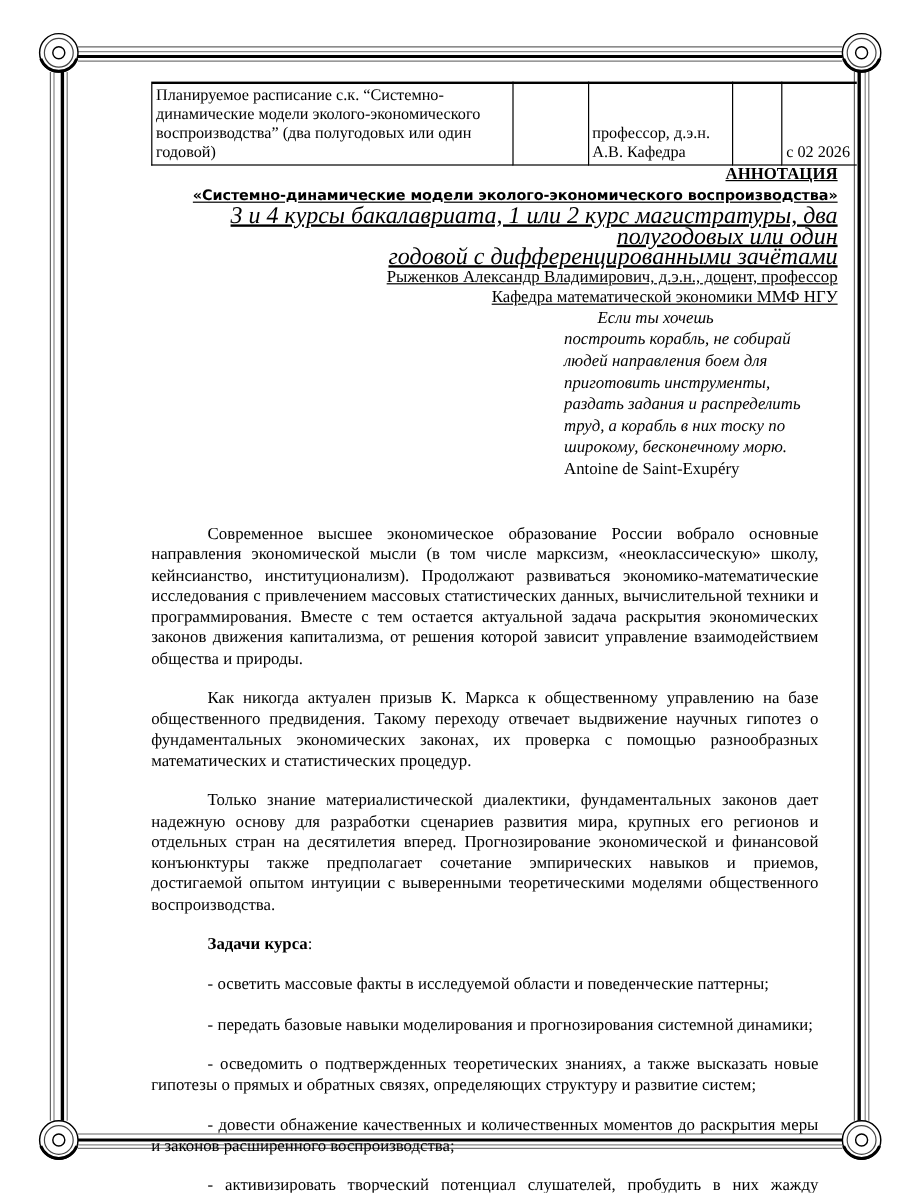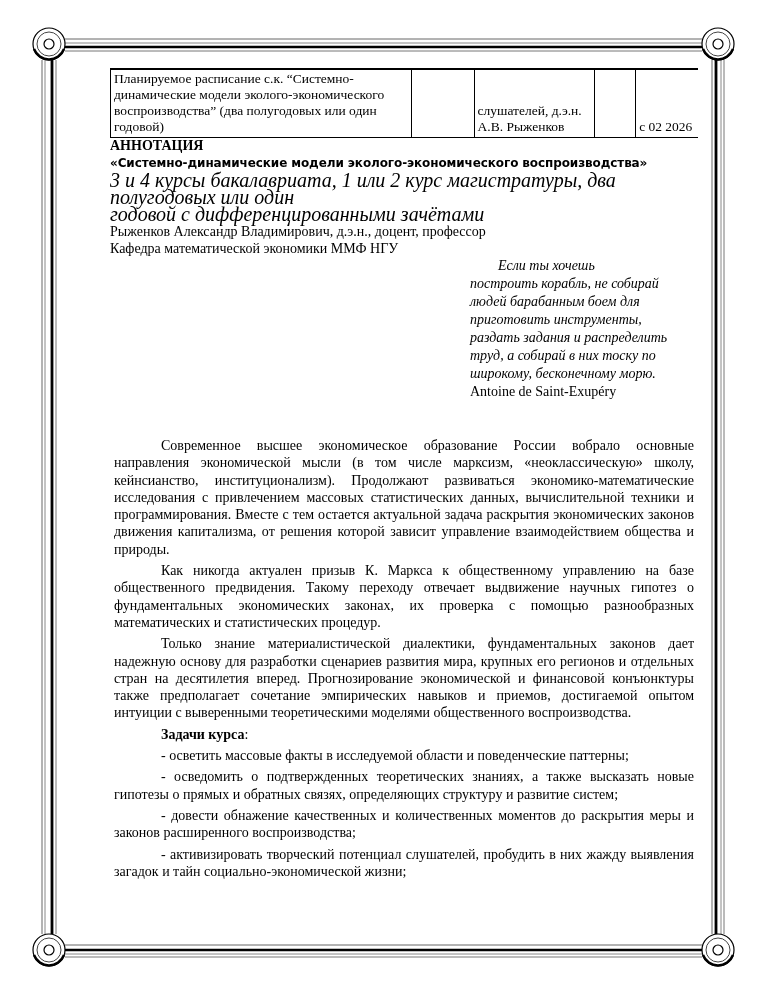--- a/index.html
+++ b/index.html
@@ -1,40 +1,40 @@
 <!DOCTYPE html>
 <html><head>
 <meta charset="utf-8">
 <style>
   html, body { margin:0; padding:0; background:#ffffff; }
   body { width:768px; height:994px; position:relative; overflow:hidden;
          font-family:"Liberation Serif", serif; color:#000; }
   .frame-svg { position:absolute; left:0; top:0; width:768px; height:994px; }
-  .sched-table { position:absolute; left:110px; top:68px; width:588px;
+  .sched-table { position:absolute; left:126px; top:68px; width:588px;
                  border-collapse:collapse; font-size:13.5px; line-height:16px; }
   .sched-table td { border:1px solid #000; vertical-align:bottom; padding:1px 3px 2px 3px; }
   .sched-table tr { height:67px; }
   .sched-table td.c0 { width:295px; vertical-align:top; border-left:1px solid #000; }
   .sched-table td.c1 { width:56px; }
   .sched-table td.c2 { width:114px; }
   .sched-table td.c3 { width:34px; }
   .sched-table td.c4 { width:56px; border-right:none; }
   .sched-table { border-top:2px solid #000; }
   .content { position:absolute; left:110px; top:138px; width:588px; }
-  .center { text-align:left; }
+  .center { text-align:right;text-decoration:underline; }
   .anno-title { font-weight:bold; font-size:14px; line-height:16px; }
   .anno-sub { font-size:14px; line-height:17px; }
   .anno-course { font-family:"DejaVu Sans", sans-serif; font-weight:bold; font-size:12px; line-height:18px; white-space:nowrap; letter-spacing:-0.1px;}
   .anno-years { font-style:italic; font-size:20px; line-height:17px; }
   .anno-author, .anno-dept { font-size:14px; line-height:17px; }
   .epigraph { margin-left:360px; width:230px; font-style:italic; font-size:14px; line-height:18px; margin-top:0px; }
   .epigraph .first { padding-left:28px; }
   .epigraph .sig { font-style:normal; }
   .body-text { margin-top:36px; font-size:14px; line-height:17.3px; text-align:justify; }
-  .body-text p { margin:4px; text-indent:47px;font-family:Liberation Serif, serif; }
+  .body-text p { margin:16px; text-indent:47px;font-family:Liberation Serif, serif; }
   .body-text b { font-weight:bold; }
 </style>
 </head>
 <body>
 
 <svg class="frame-svg" viewBox="0 0 768 994" xmlns="http://www.w3.org/2000/svg">
   <defs>
     <g id="corner">
       <circle r="16" fill="#fff" stroke="#000" stroke-width="1.2"></circle>
       <circle r="12" fill="none" stroke="#444" stroke-width="1"></circle>
@@ -74,49 +74,50 @@
   <use href="#corner" x="718" y="44"></use>
   <use href="#corner" x="49" y="950"></use>
   <use href="#corner" x="718" y="950"></use>
 </svg>
 
 <table class="sched-table">
   <tbody>
       <tr>
     <td class="c0">Планируемое расписание с.к. “Системно-динамические модели эколого-экономического воспроизводства” (два полугодовых или один годовой)</td>
     <td class="c1"></td>
-    <td class="c2">слушателей, д.э.н. А.В. Рыженков</td>
+    <td class="c2">профессор, д.э.н. А.В. Кафедра</td>
     <td class="c3"></td>
     <td class="c4">с 02 2026</td>
   </tr>
 </tbody>
   </table>
 
 <div class="content">
   <div class="center anno-title">АННОТАЦИЯ</div>
   <div class="center anno-course">«Системно-динамические модели эколого-экономического воспроизводства»</div>
   <div class="center anno-years">3 и 4 курсы бакалавриата, 1 или 2 курс магистратуры, два полугодовых или один</div>
   <div class="center anno-years">годовой с дифференцированными зачётами</div>
   <div class="center anno-author">Рыженков Александр Владимирович, д.э.н., доцент, профессор</div>
   <div class="center anno-dept">Кафедра математической экономики ММФ НГУ</div>
 
   <div class="epigraph">
     <div class="first">Если ты хочешь</div>
     <div>построить корабль, не собирай</div>
-    <div>людей барабанным боем для</div>
+    <div>людей направления боем для</div>
     <div>приготовить инструменты,</div>
     <div>раздать задания и распределить</div>
-    <div>труд, а собирай в них тоску по</div>
+    <div>труд, а корабль в них тоску по</div>
     <div>широкому, бесконечному морю.</div>
     <div class="sig">Antoine de Saint-Exupéry</div>
   </div>
 
   <div class="body-text">
     <p>Современное высшее экономическое образование России вобрало основные направления экономической мысли (в том числе марксизм, «неоклассическую» школу, кейнсианство, институционализм). Продолжают развиваться экономико-математические исследования с привлечением массовых статистических данных, вычислительной техники и программирования. Вместе с тем остается актуальной задача раскрытия экономических законов движения капитализма, от решения которой зависит управление взаимодействием общества и природы.</p>
     <p>Как никогда актуален призыв К. Маркса к общественному управлению на базе общественного предвидения. Такому переходу отвечает выдвижение научных гипотез о фундаментальных экономических законах, их проверка с помощью разнообразных математических и статистических процедур.</p>
     <p>Только знание материалистической диалектики, фундаментальных законов дает надежную основу для разработки сценариев развития мира, крупных его регионов и отдельных стран на десятилетия вперед. Прогнозирование экономической и финансовой конъюнктуры также предполагает сочетание эмпирических навыков и приемов, достигаемой опытом интуиции с выверенными теоретическими моделями общественного воспроизводства.</p>
     <p><b>Задачи курса</b><span>:</span></p>
     <p>- осветить массовые факты в исследуемой области и поведенческие паттерны;</p>
+    <p>- передать базовые навыки моделирования и прогнозирования системной динамики;</p>
     <p>- осведомить о подтвержденных теоретических знаниях, а также высказать новые гипотезы о прямых и обратных связях, определяющих структуру и развитие систем;</p>
     <p>- довести обнажение качественных и количественных моментов до раскрытия меры и законов расширенного воспроизводства;</p>
     <p>- активизировать творческий потенциал слушателей, пробудить в них жажду выявления загадок и тайн социально-экономической жизни;</p>
   </div>
 </div>
 
 </body></html>

